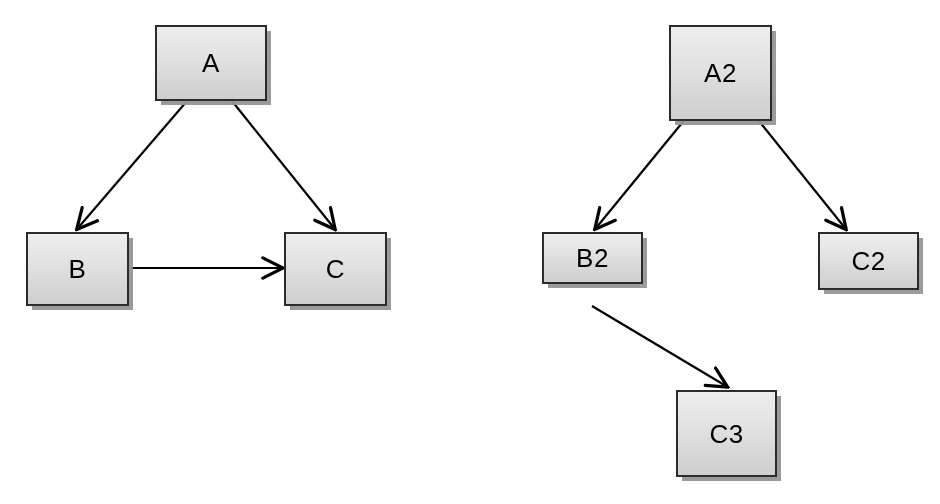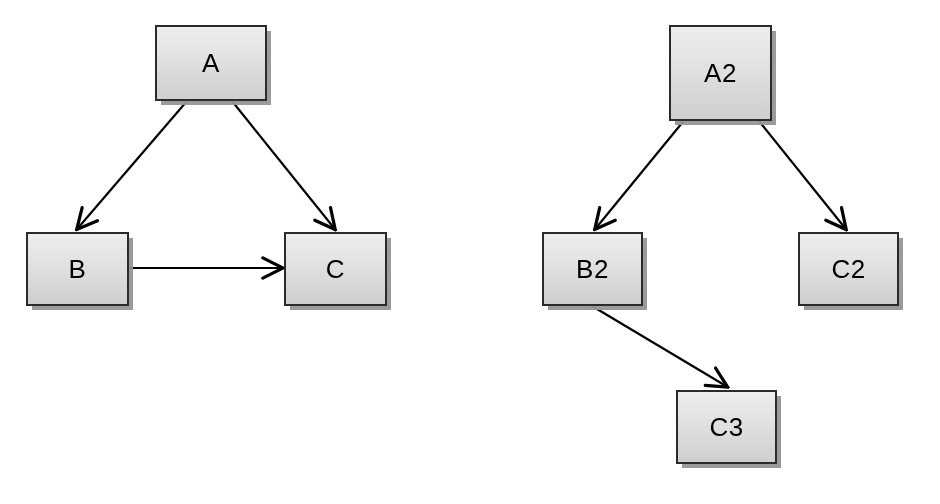--- a/index.html
+++ b/index.html
@@ -80,25 +80,25 @@
   </div>
 
   <div class="node" style="left:284px; top:232px; width:103px; height:74px;">
     <span class="node-label">C</span>
   </div>
 
   <div class="node" style="left:669px; top:25px; width:103px; height:96px;">
     <span class="node-label">A2</span>
   </div>
 
-  <div class="node" style="left:542px; top:232px; width:101px; height:74px;">
+  <div class="node" style="left:542px; top:232px; width:101px; height:52px;">
     <span class="node-label">B2</span>
   </div>
 
-  <div class="node" style="left:798px; top:232px; width:101px; height:74px;">
+  <div class="node" style="left:818px; top:232px; width:101px; height:58px;">
     <span class="node-label">C2</span>
   </div>
 
-  <div class="node" style="left:676px; top:390px; width:101px; height:74px;">
+  <div class="node" style="left:676px; top:390px; width:101px; height:87px;">
     <span class="node-label">C3</span>
   </div>
 
 </div>
 
 </body></html>

